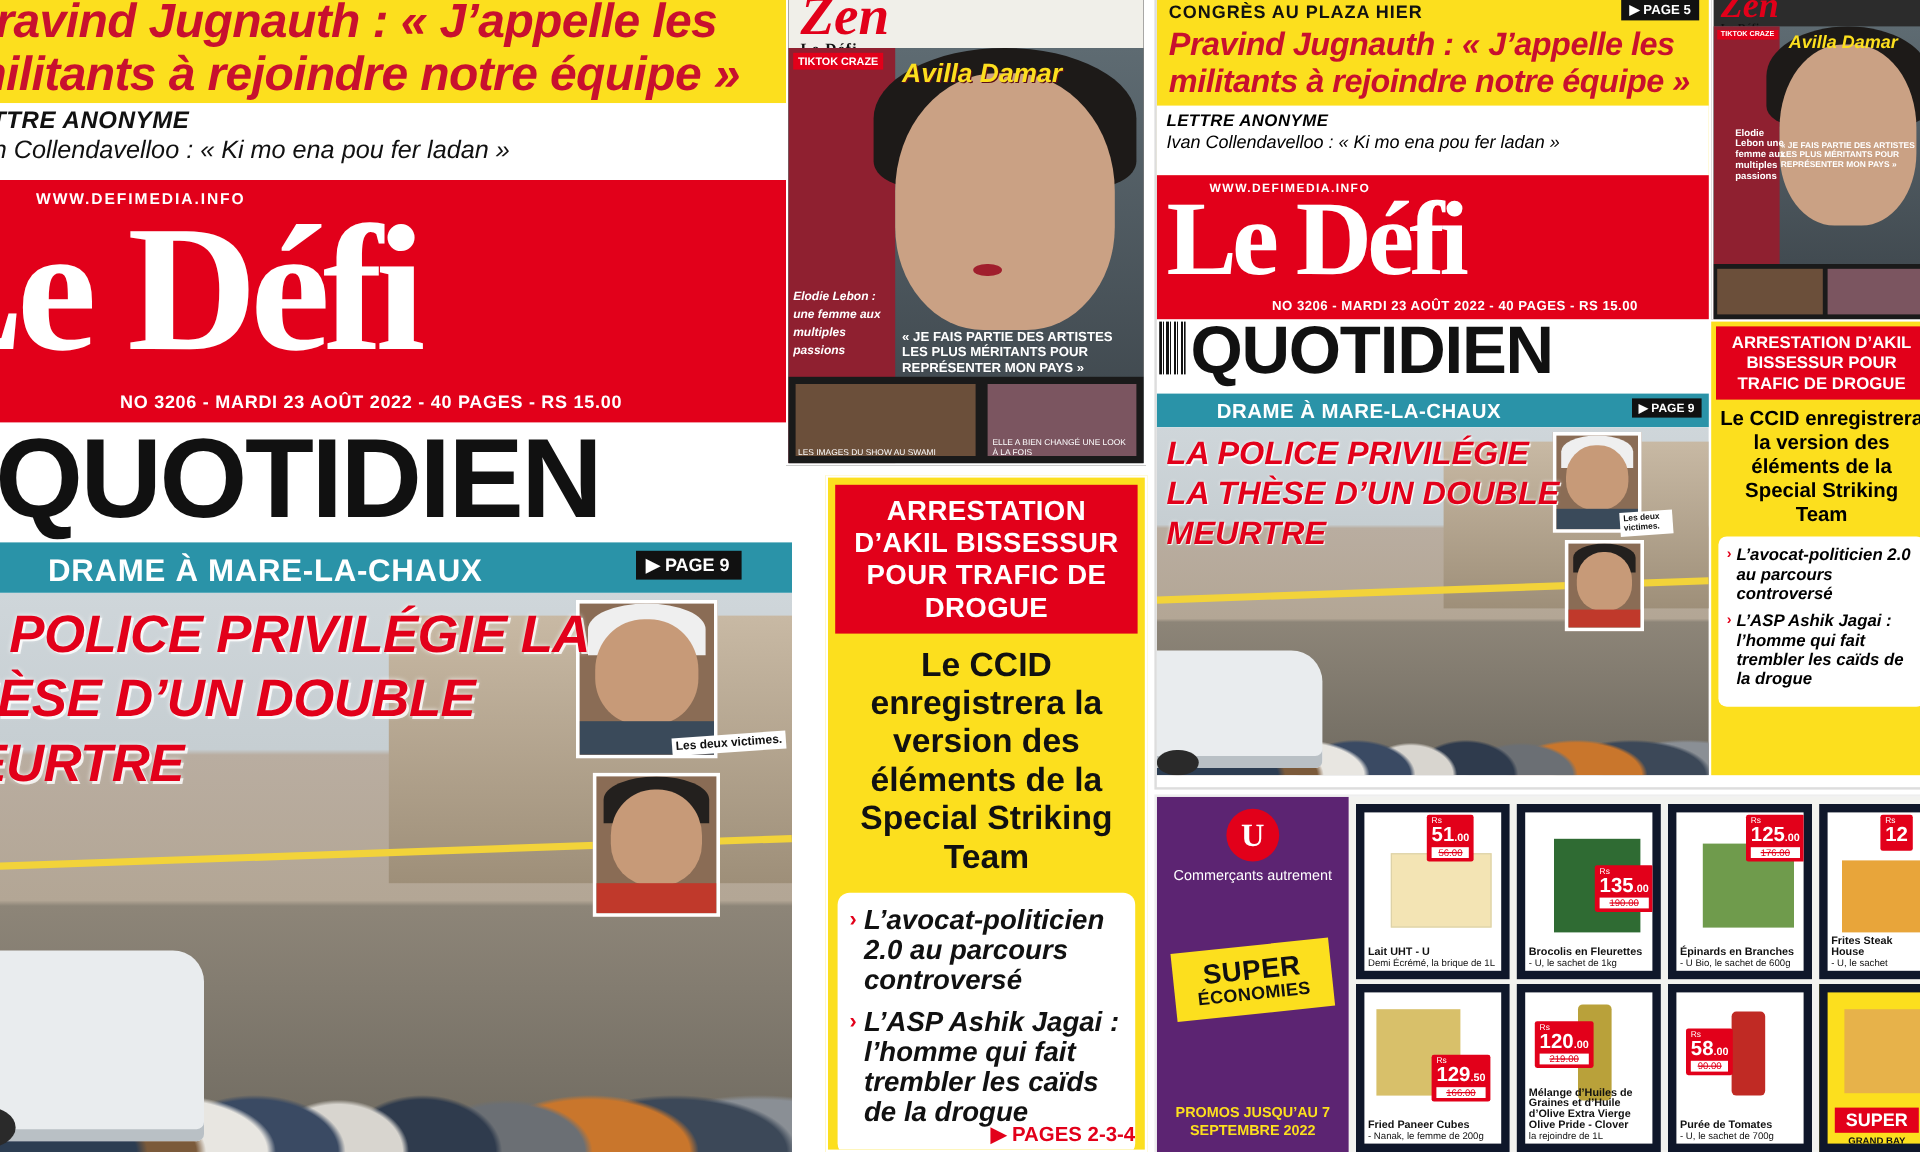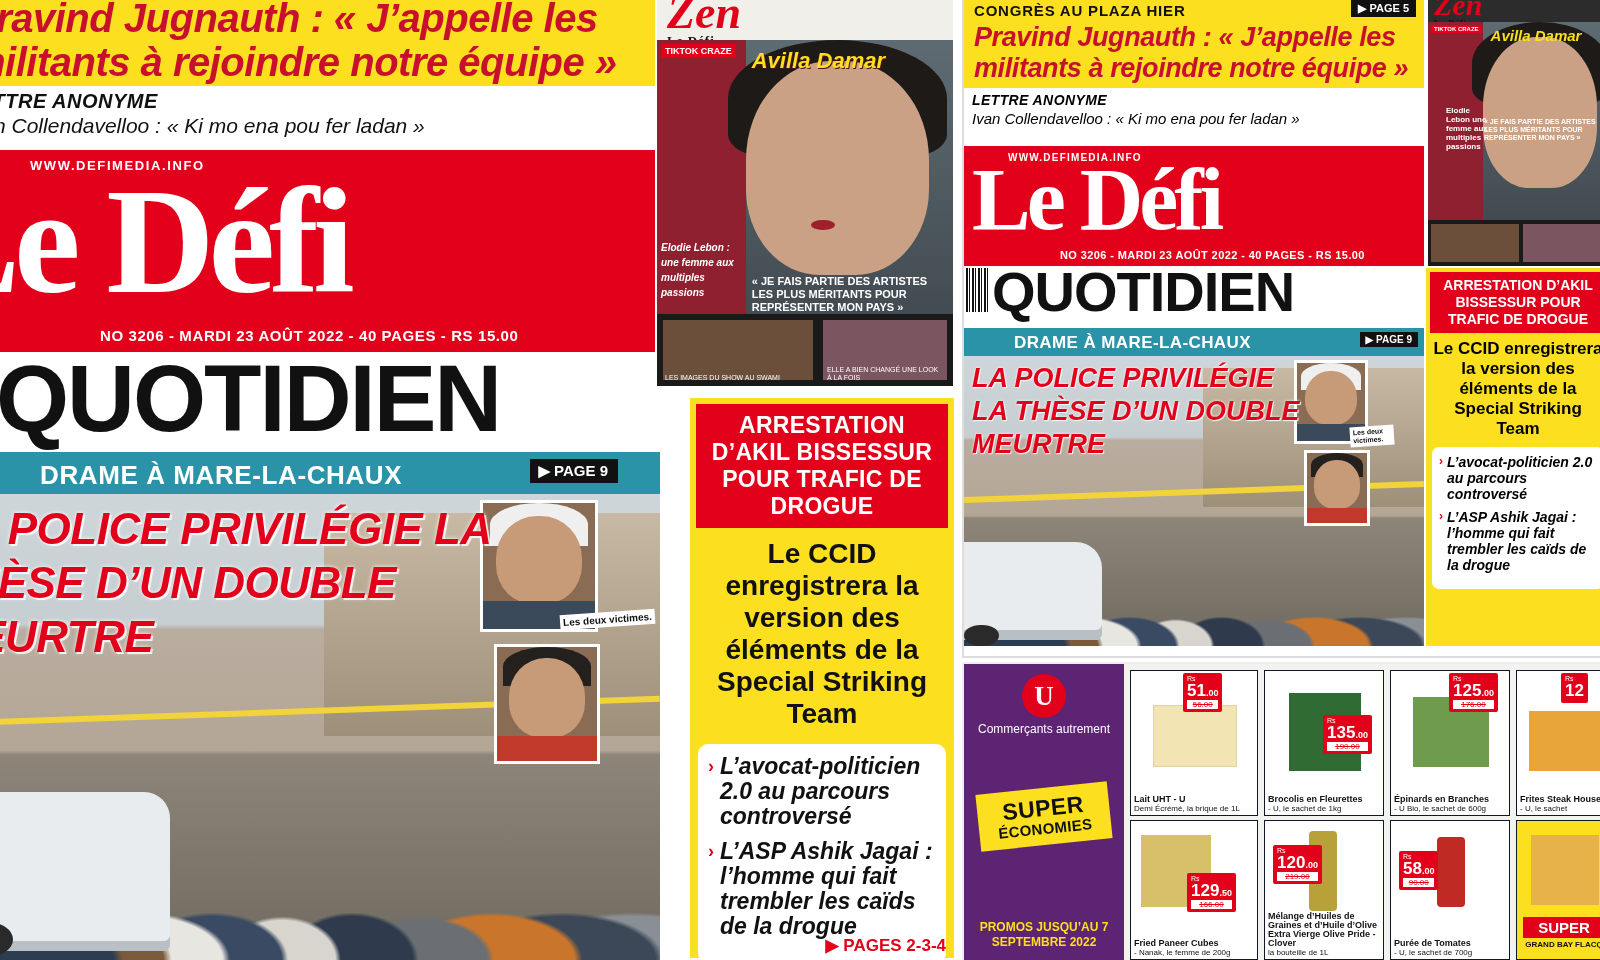--- a/index.html
+++ b/index.html
@@ -89,21 +89,21 @@
   #flyer { position: absolute; left: 962px; top: 662px; width: 646px; height: 300px; background: #fff; overflow: hidden; border: 2px solid #eee; }
   .fl-left { position: absolute; left: 0; top: 0; width: 160px; height: 300px; background: #5c2472; color:#fff; }
   .fl-u { position: absolute; left: 58px; top: 10px; width: 44px; height: 44px; border-radius: 50%; background:#e2001a; color:#fff; font-weight:bold; font-size: 27px; display:flex; align-items:center; justify-content:center; font-family:"Liberation Serif",serif; }
   .fl-comm { position: absolute; left: 0; top: 58px; width: 160px; text-align:center; font-size: 12px; line-height: 15px; }
   .fl-super { position: absolute; left: 14px; top: 124px; width: 132px; background:#fcdf1e; color:#111; transform: rotate(-6deg); text-align:center; padding: 8px 2px; font-weight:bold; }
   .fl-super .s1 { font-size: 23px; line-height: 24px; letter-spacing: .5px; }
   .fl-super .s2 { font-size: 15px; line-height: 17px; letter-spacing: .3px; }
   .fl-promo { position: absolute; left: 0; bottom: 14px; width: 160px; text-align:center; color:#fcdf1e; font-weight:bold; font-size: 12px; line-height: 15px; }
 
   .fl-grid { position: absolute; left: 160px; top: 0; width: 486px; height: 300px; background: #f2f2ef; }
-  .fl-cell { position: absolute; background: #fff; border: 1px solid #0f172a; overflow: hidden; }
+  .fl-cell { position: absolute; background: #fff; border: 7px solid #0f172a; overflow: hidden; }
   .fl-label { position: absolute; left: 3px; bottom: 2px; right: 3px; font-size: 8px; line-height: 9px; color:#111; }
   .fl-label b { font-size: 9px; }
   .fl-price { position: absolute; background:#e2001a; color:#fff; padding: 2px 4px 3px; border-radius: 2px; text-align:center; }
   .fl-price .rs { font-size: 7px; line-height: 7px; display:block; text-align:left; }
   .fl-price .big { font-size: 17px; line-height: 16px; font-weight:bold; }
   .fl-price .cts { font-size: 9px; font-weight:bold; }
   .fl-old { font-size: 8px; color:#e2001a; text-decoration: line-through; background:#fff; padding: 0 2px; display:block; }
   .fl-prodbox { position:absolute; }
 
   
@@ -415,21 +415,21 @@
 
       <div class="fl-cell" style="left:140px; top:156px; width:120px; height:140px;">
         <div class="fl-prodbox" style="left:44px; top:10px; width:28px; height:80px; background:#b9a13a; border-radius:4px;"></div>
         <div class="fl-price" style="left:8px; top:24px;">
           <span class="rs">Rs</span>
           <span class="big">120</span><span class="cts">.00</span>
           <span class="fl-old">219.00</span>
         </div>
         <div class="fl-label">
           <b>Mélange d’Huiles de Graines et d’Huile d’Olive Extra Vierge Olive Pride - Clover</b><br>
-          <span>la bouteille de 1L</span>
+          <span>la rejoindre de 1L</span>
         </div>
       </div>
 
       <div class="fl-cell" style="left:266px; top:156px; width:120px; height:140px;">
         <div class="fl-prodbox" style="left:46px; top:16px; width:28px; height:70px; background:#c02a24; border-radius:4px;"></div>
         <div class="fl-price" style="left:8px; top:30px;">
           <span class="rs">Rs</span>
           <span class="big">58</span><span class="cts">.00</span>
           <span class="fl-old">90.00</span>
         </div>

